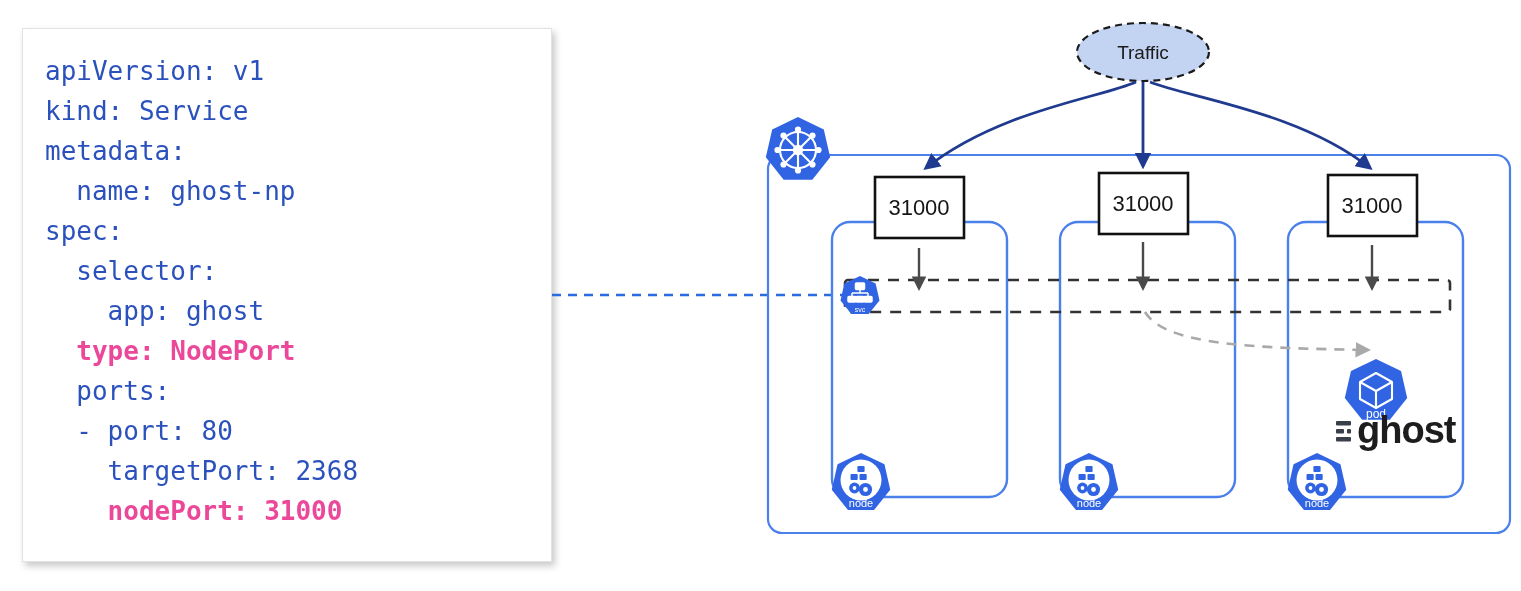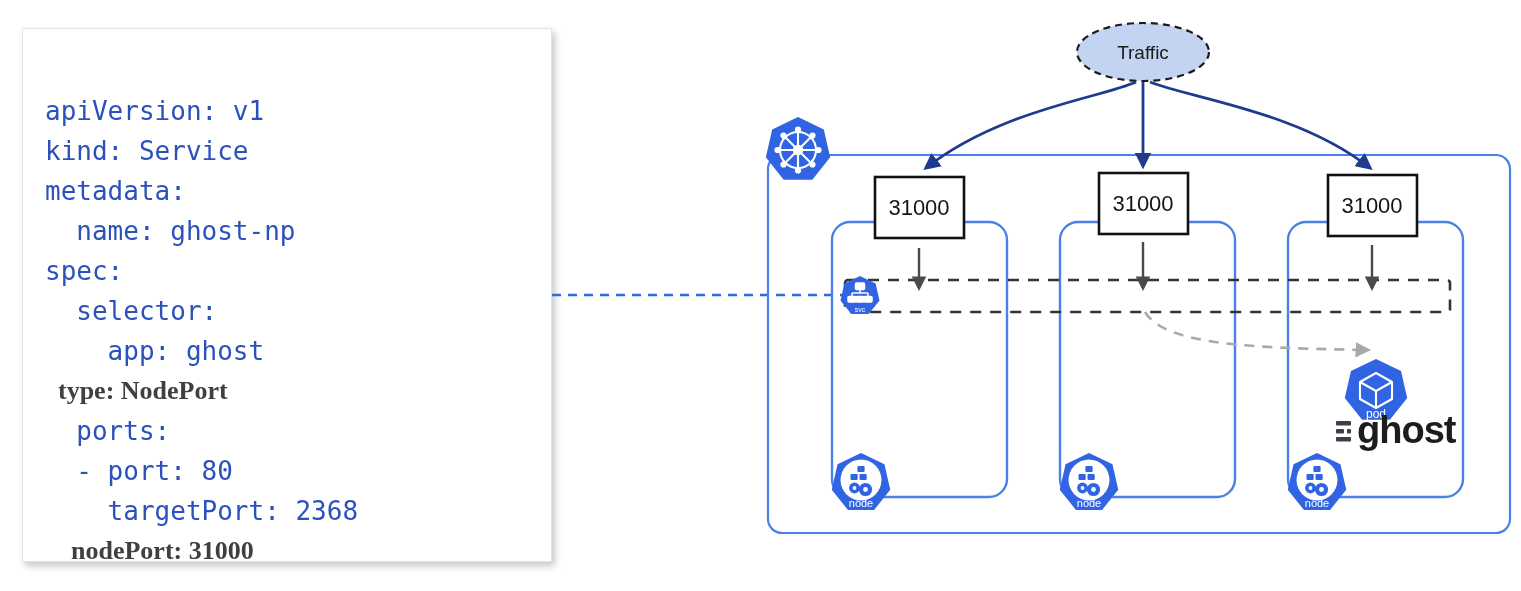--- a/index.html
+++ b/index.html
@@ -31,24 +31,23 @@
     position: absolute;
     left: 22px;
     top: 22px;
     right: 10px;
     font-family: "DejaVu Sans Mono", "Liberation Mono", monospace;
     font-size: 26px;
     line-height: 40px;
     color: #2b51bd;
     white-space: pre;
     letter-spacing: 0px;
-    margin-top: 40px;
   }
   .yline { display: block; height: 40px; }
-  .yline.bold { font-weight: bold; color: #404040; font-family: Liberation Serif, serif; }
+  .yline.bold { font-weight: bold; color: #ec4899; }
 
   
   #diagram {
     position: absolute;
     left: 0;
     top: 0;
     width: 1521px;
     height: 591px;
   }
 

